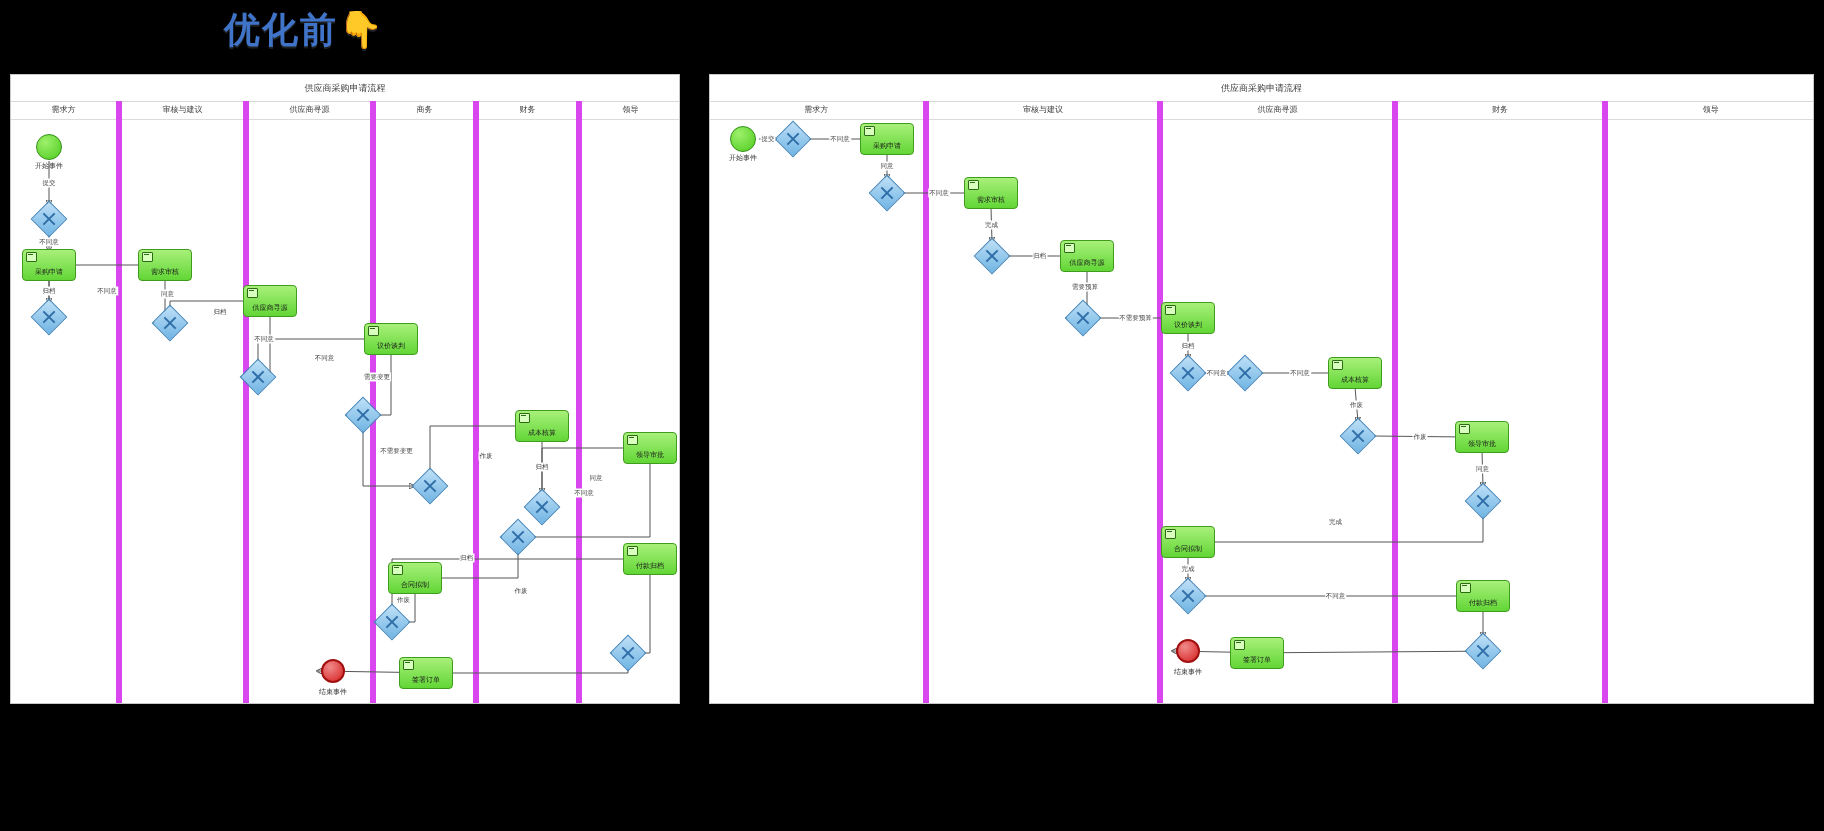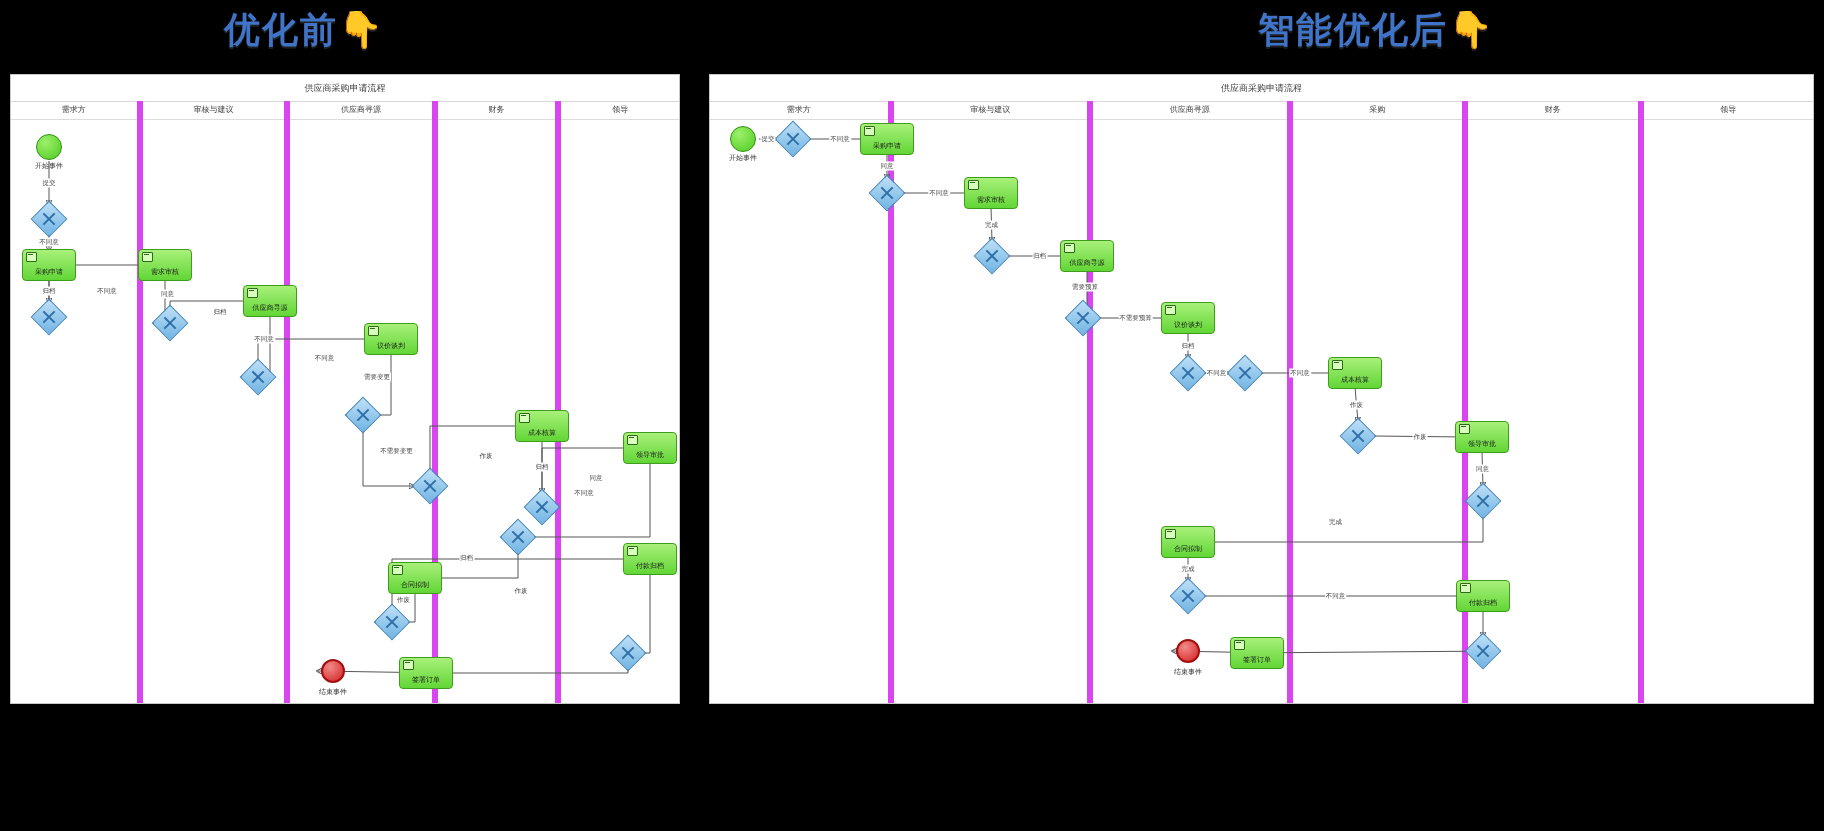--- a/index.html
+++ b/index.html
@@ -56,33 +56,35 @@
       white-space:nowrap;background:#fff;padding:0 1px;}
   svg.wires{position:absolute;left:0;top:0;width:100%;height:100%;overflow:visible;}
   svg.wires path,svg.wires line{stroke:#555;stroke-width:1;fill:none;}
 </style>
 </head>
 <body>
 
 <div class="stage">
 
   <div class="title" id="title-left">优化前👇</div>
-  <div class="title" id="title-right">智能优化后👇</div>
 
   <div class="panel" id="panel-left">
     <div class="panel-title">供应商采购申请流程</div>
     <div class="lanes" id="lanes-left">
         <div class="lane">
           <div class="lane-head">需求方</div>
         </div>
         <div class="lane">
           <div class="lane-head">审核与建议</div>
         </div>
         <div class="lane">
           <div class="lane-head">供应商寻源</div>
+        </div>
+        <div class="lane">
+          <div class="lane-head">商务</div>
         </div>
         <div class="lane">
           <div class="lane-head">财务</div>
         </div>
         <div class="lane">
           <div class="lane-head">领导</div>
         </div>
       </div>
     <div class="canvas" id="canvas-left">
       <svg class="wires" id="wires-left">
@@ -210,23 +212,20 @@
         <div class="lane">
           <div class="lane-head">需求方</div>
         </div>
         <div class="lane">
           <div class="lane-head">审核与建议</div>
         </div>
         <div class="lane">
           <div class="lane-head">供应商寻源</div>
         </div>
         <div class="lane">
-          <div class="lane-head">采购</div>
-        </div>
-        <div class="lane">
           <div class="lane-head">财务</div>
         </div>
         <div class="lane">
           <div class="lane-head">领导</div>
         </div>
       </div>
     <div class="canvas" id="canvas-right">
       <svg class="wires" id="wires-right">
           <defs>
             <marker id="ah-wires-right" markerWidth="6" markerHeight="6" refX="5" refY="3" orient="auto">

